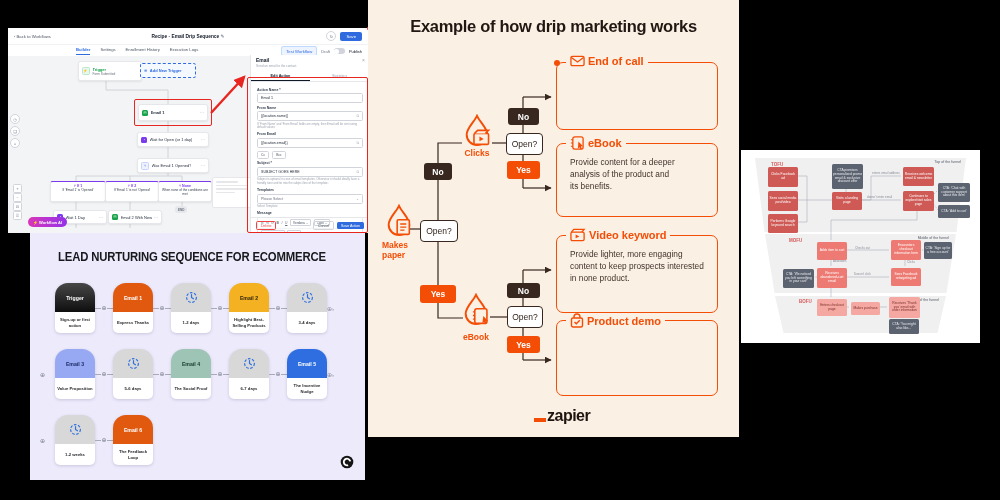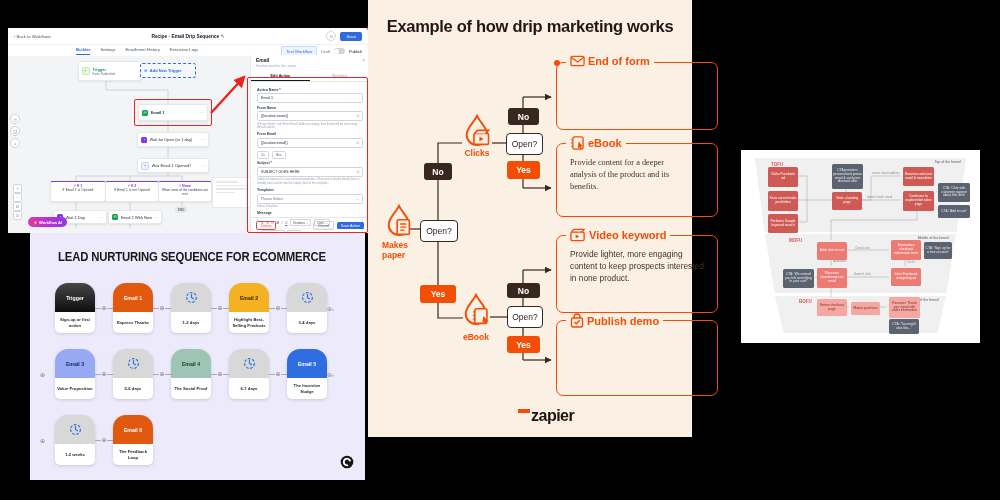--- a/index.html
+++ b/index.html
@@ -75,32 +75,32 @@
   .h-peri{background:#96a9f2;color:#1c2a66;}
   .h-sage{background:#9dc4b5;color:#17392d;}
   .h-blue{background:#2e6ee0;color:#fff;}
   .h-delay{background:#d8d8d8;}
   .nconn{width:18px;height:50px;display:flex;align-items:center;justify-content:center;position:relative;flex:none;}
   .nconn::before{content:"";position:absolute;left:0;right:0;top:25px;height:0.6px;background:#a7abb8;}
   .nplus{position:relative;background:#eceafb;color:#7c8292;font-size:6px;line-height:1;}
   .ntail{width:12px;height:50px;display:flex;align-items:center;color:#8a8f9c;font-size:6px;position:relative;}
   .nlead{position:absolute;color:#7c8292;font-size:6px;background:#eceafb;}
   
-  #drip{left:368px;top:0;width:324px;height:437px;background:#faf0e4;color:#32241d;}
+  #drip{left:368px;top:0;width:371px;height:437px;background:#faf0e4;color:#32241d;}
   .d-title{position:absolute;left:0;right:0;top:17px;text-align:center;font-size:16.5px;font-weight:bold;color:#221712;letter-spacing:-0.3px;}
   .openbox{position:absolute;background:#fff;border:1.4px solid #38271f;border-radius:4px;display:flex;align-items:center;justify-content:center;font-size:8.5px;color:#2b1d16;}
   .nobox{position:absolute;background:#38271f;color:#fff;border-radius:3px;display:flex;align-items:center;justify-content:center;font-size:8.5px;font-weight:bold;}
   .yesbox{position:absolute;background:#f44d06;color:#fff;border-radius:3px;display:flex;align-items:center;justify-content:center;font-size:8.5px;font-weight:bold;}
   .driplab{position:absolute;color:#f44d06;font-weight:bold;font-size:8.5px;line-height:1.15;}
   .callout{position:absolute;left:188px;width:160px;border:1.4px solid #f44d06;border-radius:7px;}
   .c-hdr{position:absolute;top:-8px;left:9px;display:flex;align-items:center;gap:3px;background:#faf0e4;padding:0 4px;}
   .c-ti{color:#f44d06;font-size:11px;font-weight:bold;white-space:nowrap;}
   .c-body{margin:0;padding:13px 10px 6px 13px;font-size:8.3px;line-height:1.42;color:#42332a;}
   .c-dot{position:absolute;left:-3px;top:-3px;width:6px;height:6px;border-radius:50%;background:#f44d06;}
-  .z-logo{position:absolute;left:150px;top:409px;display:flex;align-items:flex-start;}
+  .z-logo{position:absolute;left:166px;top:409px;display:flex;align-items:flex-end;}
   .z-us{width:12px;height:3.5px;background:#f44d06;margin:0 1px 1.5px 0;}
   .z-word{font-size:16px;font-weight:bold;color:#1f1410;letter-spacing:-0.5px;line-height:0.9;}
   
   #funnel{left:741px;top:150px;width:239px;height:193px;background:#fff;}
   .band{position:absolute;background:#f0f0f1;}
   .stg{position:absolute;color:#d95757;font-weight:bold;font-size:4.5px;}
   .side{position:absolute;color:#555b66;font-size:3.6px;text-align:right;width:48px;line-height:1.2;}
   .fbox{position:absolute;border-radius:1.5px;color:#fff;font-size:3.3px;line-height:1.2;display:flex;align-items:center;justify-content:center;text-align:center;padding:1px;}
   .f-red{background:#cf5a55;}
   .f-mid{background:#ee7b73;}
@@ -503,34 +503,34 @@
     <div class="nobox" style="left:139px;top:283px;width:33px;height:15px;">No</div>
     <div class="yesbox" style="left:139px;top:336px;width:33px;height:17px;">Yes</div>
 
     <div class="callout" style="top:62px;height:66px;">
       <span class="c-dot"></span>
       <div class="c-hdr">
         <svg width="15" height="12" viewBox="0 0 16 12">
             <rect x="1" y="1" width="14" height="10" rx="1.5" fill="none" stroke="#f44d06" stroke-width="1.4"></rect>
             <path d="M1.5 2.2 L8 7 L14.5 2.2" fill="none" stroke="#f44d06" stroke-width="1.4"></path>
           </svg>
-        <span class="c-ti">End of form</span>
+        <span class="c-ti">End of call</span>
       </div>
     </div>
 
     <div class="callout" style="top:143px;height:72px;">
       <div class="c-hdr">
         <svg width="15" height="14" viewBox="0 0 16 15">
             <rect x="3" y="1" width="11" height="13" rx="2" fill="none" stroke="#f44d06" stroke-width="1.4"></rect>
             <path d="M3 4 H1 M3 7.5 H1 M3 11 H1" stroke="#f44d06" stroke-width="1.2"></path>
             <path d="M9 6 l5 5 l-2.4 .2 l1.2 2.4 l-1.6 .8 l-1.2-2.4 l-1.6 1.6 Z" fill="#f44d06"></path>
           </svg>
         <span class="c-ti">eBook</span>
       </div>
-      <p class="c-body" style="padding-right:40px;font-family:Liberation Serif, serif;">Provide content for a deeper analysis of the product and its benefits.</p>
+      <p class="c-body" style="padding-right:40px;">Provide content for a deeper analysis of the product and its benefits.</p>
     </div>
 
     <div class="callout" style="top:235px;height:76px;">
       <div class="c-hdr">
         <svg width="16" height="14" viewBox="0 0 17 14">
             <rect x="1" y="4" width="14" height="9" rx="1.5" fill="none" stroke="#f44d06" stroke-width="1.4"></rect>
             <path d="M1.5 4 L4 1 H15 L12.5 4" fill="none" stroke="#f44d06" stroke-width="1.4"></path>
             <path d="M6 6.5 L10 8.5 L6 10.5 Z" fill="#f44d06"></path>
           </svg>
         <span class="c-ti">Video keyword</span>
@@ -538,21 +538,21 @@
       <p class="c-body">Provide lighter, more engaging content to keep prospects interested in none product.</p>
     </div>
 
     <div class="callout" style="top:320px;height:74px;">
       <div class="c-hdr">
         <svg width="14" height="15" viewBox="0 0 14 15">
             <path d="M4 5 V4 a3 3 0 0 1 6 0 v1" fill="none" stroke="#f44d06" stroke-width="1.4"></path>
             <rect x="1.5" y="5" width="11" height="9" rx="1.5" fill="none" stroke="#f44d06" stroke-width="1.4"></rect>
             <path d="M4.5 9 l1.8 1.8 L9.8 7.3" fill="none" stroke="#f44d06" stroke-width="1.4"></path>
           </svg>
-        <span class="c-ti">Publish demo</span>
+        <span class="c-ti">Product demo</span>
       </div>
     </div>
 
     <div class="z-logo">
       <span class="z-us"></span>
       <span class="z-word">zapier</span>
     </div>
   </section>
 
   <section class="abs" id="funnel">

